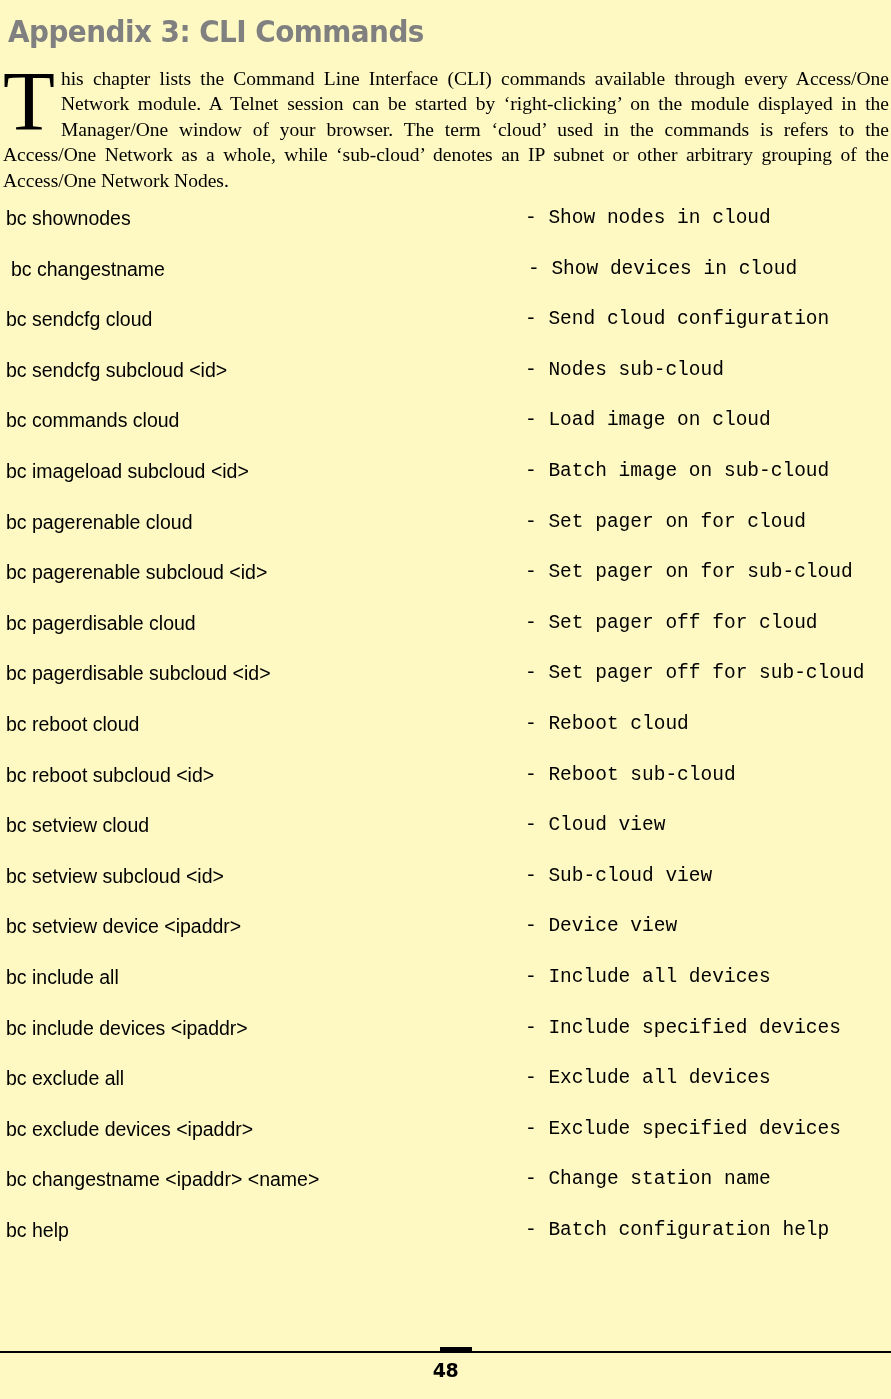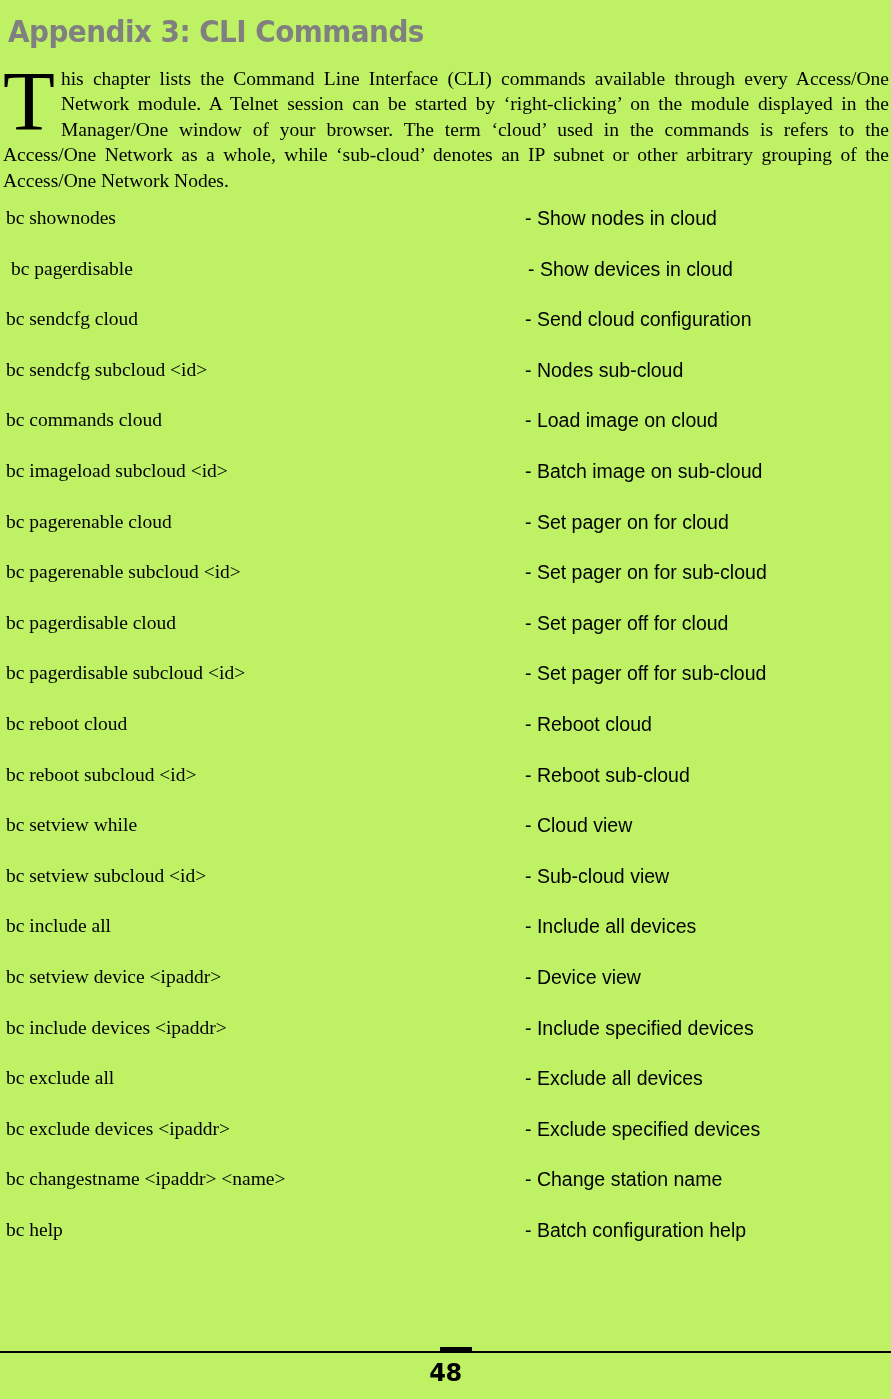--- a/index.html
+++ b/index.html
@@ -5,21 +5,21 @@
   html, body {
     margin: 0;
     padding: 0;
     background: #ffffff;
   }
 
   .page {
     position: relative;
     width: 891px;
     height: 1399px;
-    background: #bef264;
+    background: #fef9c3;
     overflow: hidden;
     font-family: "Liberation Serif", serif;
     color: #000000;
   }
 
   
   .chapter-title {
     position: absolute;
     left: 8px;
     top: -6px;
@@ -71,36 +71,36 @@
 
   .cmd-row {
     position: relative;
     height: 50.6px;
   }
 
   .cmd-name {
     position: absolute;
     left: 6px;
     top: 0;
-    font-family: Liberation Serif, serif;
+    font-family: Liberation Sans, sans-serif;
     font-size: 19.5px;
     line-height: 24px;
     color: #000000;
     white-space: nowrap;
   }
 
   .cmd-row.indent .cmd-name {
     left: 11px;
   }
 
   .cmd-desc {
     position: absolute;
     left: 525px;
     top: 0;
-    font-family: Liberation Sans, sans-serif;
+    font-family: Liberation Mono, monospace;
     font-size: 19.5px;
     line-height: 24px;
     color: #000000;
     white-space: nowrap;
   }
 
   .cmd-row.indent .cmd-desc {
     left: 528px;
   }
 
@@ -132,21 +132,21 @@
   }
 
   .page-number {
     position: absolute;
     left: 0;
     top: 30px;
     width: 891px;
     text-align: center;
     font-family: "DejaVu Sans", sans-serif;
     font-weight: bold;
-    font-size: 24px;
+    font-size: 19px;
     letter-spacing: -0.5px;
     color: #000000;
   }
 </style>
 </head>
 <body>
 
 <div class="page">
 
   <h1 class="chapter-title">Appendix 3: CLI Commands</h1>
@@ -154,21 +154,21 @@
   <p class="intro">
     <span class="dropcap">T</span><span>his chapter lists the Command Line Interface (CLI) commands available through every Access/One Network module. A Telnet session can be started by ‘right-clicking’ on the module displayed in the Manager/One window of your browser. The term ‘cloud’ used in the commands is refers to the Access/One Network as a whole, while ‘sub-cloud’ denotes an IP subnet or other arbitrary grouping of the Access/One Network Nodes.</span>
   </p>
 
   <div class="cmd-table">
       <div class="cmd-row">
         <span class="cmd-name">bc shownodes</span>
         <span class="cmd-desc">- Show nodes in cloud</span>
       </div>
       <div class="cmd-row indent">
-        <span class="cmd-name">bc pagerdisable</span>
+        <span class="cmd-name">bc changestname</span>
         <span class="cmd-desc">- Show devices in cloud</span>
       </div>
       <div class="cmd-row">
         <span class="cmd-name">bc sendcfg cloud</span>
         <span class="cmd-desc">- Send cloud configuration</span>
       </div>
       <div class="cmd-row">
         <span class="cmd-name">bc sendcfg subcloud &lt;id&gt;</span>
         <span class="cmd-desc">- Nodes sub-cloud</span>
       </div>
@@ -198,34 +198,34 @@
       </div>
       <div class="cmd-row">
         <span class="cmd-name">bc reboot cloud</span>
         <span class="cmd-desc">- Reboot cloud</span>
       </div>
       <div class="cmd-row">
         <span class="cmd-name">bc reboot subcloud &lt;id&gt;</span>
         <span class="cmd-desc">- Reboot sub-cloud</span>
       </div>
       <div class="cmd-row">
-        <span class="cmd-name">bc setview while</span>
+        <span class="cmd-name">bc setview cloud</span>
         <span class="cmd-desc">- Cloud view</span>
       </div>
       <div class="cmd-row">
         <span class="cmd-name">bc setview subcloud &lt;id&gt;</span>
         <span class="cmd-desc">- Sub-cloud view</span>
       </div>
       <div class="cmd-row">
+        <span class="cmd-name">bc setview device &lt;ipaddr&gt;</span>
+        <span class="cmd-desc">- Device view</span>
+      </div>
+      <div class="cmd-row">
         <span class="cmd-name">bc include all</span>
         <span class="cmd-desc">- Include all devices</span>
-      </div>
-      <div class="cmd-row">
-        <span class="cmd-name">bc setview device &lt;ipaddr&gt;</span>
-        <span class="cmd-desc">- Device view</span>
       </div>
       <div class="cmd-row">
         <span class="cmd-name">bc include devices &lt;ipaddr&gt;</span>
         <span class="cmd-desc">- Include specified devices</span>
       </div>
       <div class="cmd-row">
         <span class="cmd-name">bc exclude all</span>
         <span class="cmd-desc">- Exclude all devices</span>
       </div>
       <div class="cmd-row">

